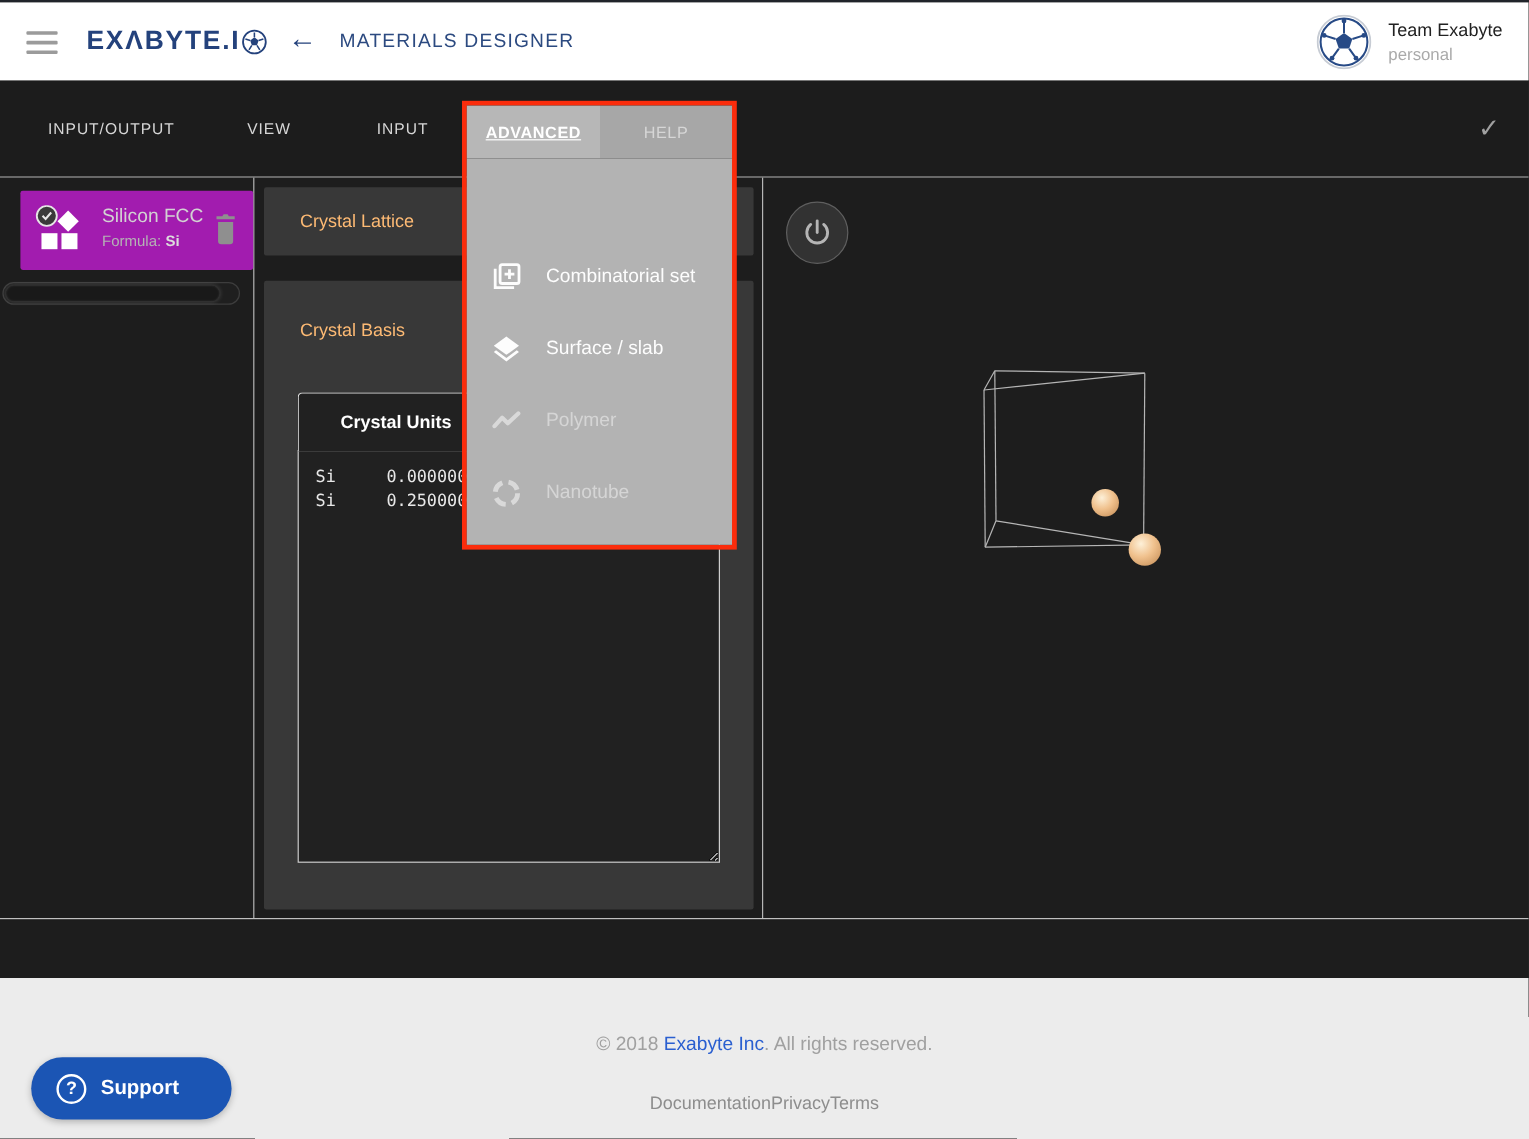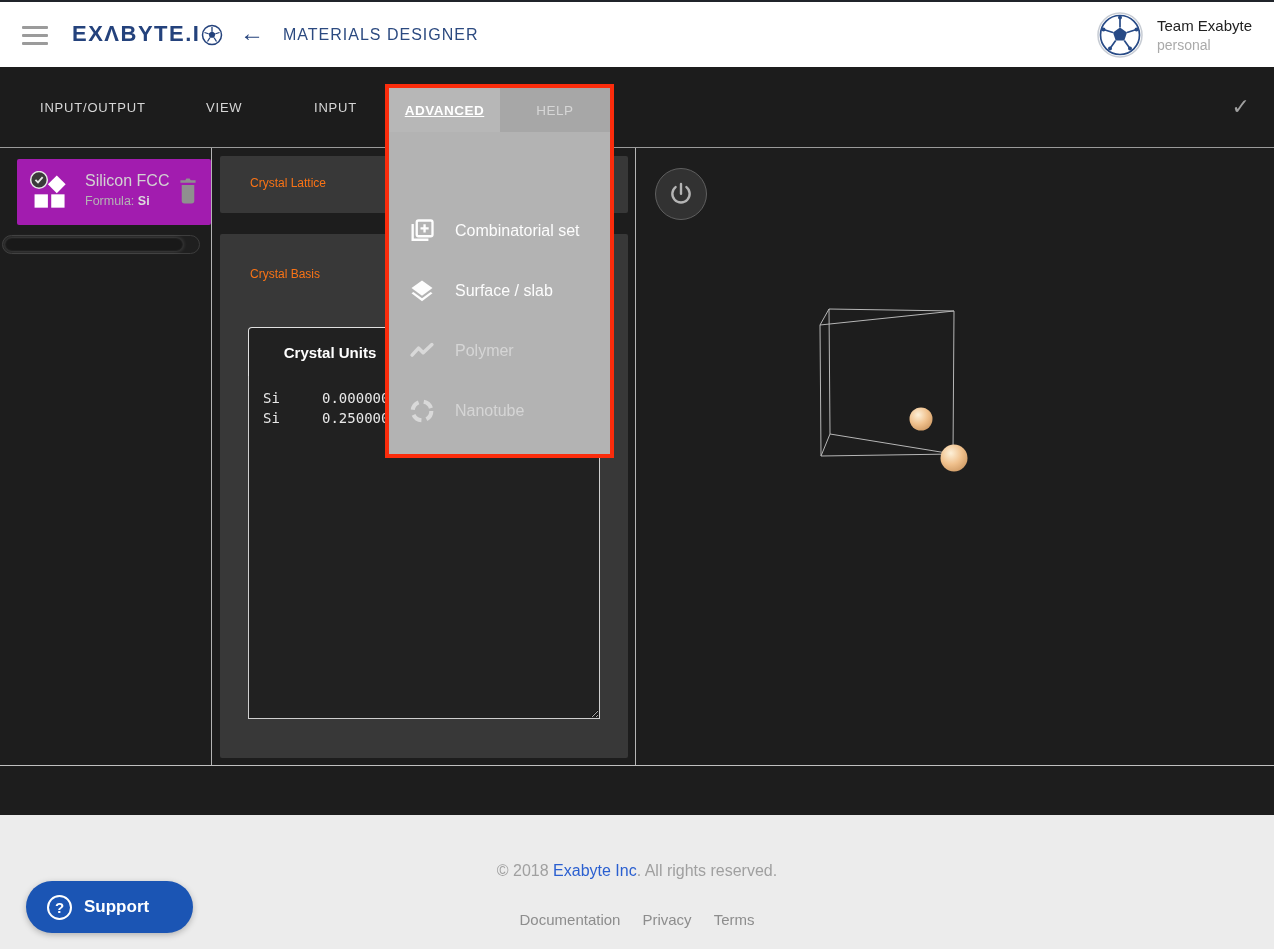--- a/index.html
+++ b/index.html
@@ -38,21 +38,21 @@
   .material-icon { position:absolute; left:12px; top:12px; }
   .material-name { position:absolute; left:68px; top:13px; font-size:16px; color:#d2d2d2; }
   .material-formula { position:absolute; left:68px; top:35px; font-size:12.5px; color:#b4b4b4; }
   .material-formula b { color:#dcdcdc; }
   .trash-btn { position:absolute; right:10px; top:17px; cursor:pointer; }
   .hscrollbar { position:absolute; left:2px; top:87px; width:198px; height:19px; border:1px solid #3d3d3d; border-radius:10px; background:#1f1f1f; cursor:pointer; }
   .hscroll-thumb { position:absolute; left:2px; top:2px; width:178px; height:13px; border-radius:8px; background:#191919; box-shadow:0 0 4px rgba(255,255,255,0.22), inset 0 0 2px rgba(255,255,255,0.12); }
 
   
   .section-card { position:absolute; left:220px; width:408px; background:#383838; border-radius:2px; }
-  .section-title { position:absolute; left:30px; font-size:12px; color:#f97316; }
+  .section-title { position:absolute; left:30px; font-size:15px; color:#fdba74; }
   .lattice-card { top:8px; height:57px; cursor:pointer; }
   .basis-card { top:86px; height:524px; cursor:pointer; }
   .basis-tab { position:absolute; left:248px; top:179px; width:164px; height:49px; background:#212121; border:1px solid #e0e0e0; border-bottom:none; border-radius:4px 4px 0 0; color:#ffffff; font-size:15px; font-weight:bold; display:flex; align-items:center; justify-content:center; z-index:2; cursor:pointer; }
   .basis-textarea { position:absolute; left:248px; top:227px; width:352px; height:344px; background:#212121; border:1px solid #cfcfcf; color:#e8e8e8; font-family:"DejaVu Sans Mono", monospace; font-size:14px; line-height:20px; padding:12px 14px; resize:both; outline:none; }
 
   
   .power-btn { position:absolute; left:655px; top:20px; width:52px; height:52px; border-radius:50%; background:#323232; border:1.5px solid #5f5f5f; display:flex; align-items:center; justify-content:center; cursor:pointer; }
   .viewer-scene { position:absolute; left:810px; top:153px; cursor:grab; }
 
   
@@ -65,21 +65,21 @@
   .dd-item .dd-icon { position:absolute; left:18px; width:30px; height:30px; display:flex; align-items:center; justify-content:center; }
   .dd-item .dd-label { position:absolute; left:66px; font-size:16px; color:#fdfdfd; }
   .dd-item.disabled .dd-label { color:rgba(255,255,255,0.45); cursor:default; }
   .dd-item.disabled { cursor:default; }
 
   
   .bottom-strip { position:absolute; left:0; top:767px; width:100%; height:48px; background:#1d1d1d; }
   .footer { position:absolute; left:0; top:815px; width:100%; height:134px; background:#ececec; }
   .copyright { position:absolute; left:0; top:47px; width:100%; text-align:center; font-size:16px; color:#a0a0a0; }
   .copyright a { color:#2a5fd0; text-decoration:none; cursor:pointer; }
-  .footer-links { position:absolute; left:0; top:96px; width:100%; display:flex; justify-content:center; gap:22px; font-size:15px; color:#8d8d8d; }
+  .footer-links { position:absolute; left:0; top:96px; width:100%; display:flex; justify-content:center; font-size:15px; color:#8d8d8d; }
   .footer-links span { cursor:pointer; }
   .support-btn { position:absolute; left:26px; top:66px; width:167px; height:52px; border-radius:26px; background:#1b55b4; border:none; display:flex; align-items:center; color:#fff; cursor:pointer; box-shadow:0 2px 6px rgba(0,0,0,0.25); }
   .support-q { width:25px; height:25px; border:2px solid #fff; border-radius:50%; margin-left:21px; display:flex; align-items:center; justify-content:center; font-size:15px; font-weight:bold; }
   .support-label { margin-left:12px; font-size:17px; font-weight:bold; }
 </style>
 </head>
 <body>
 
 <div id="app">
 

